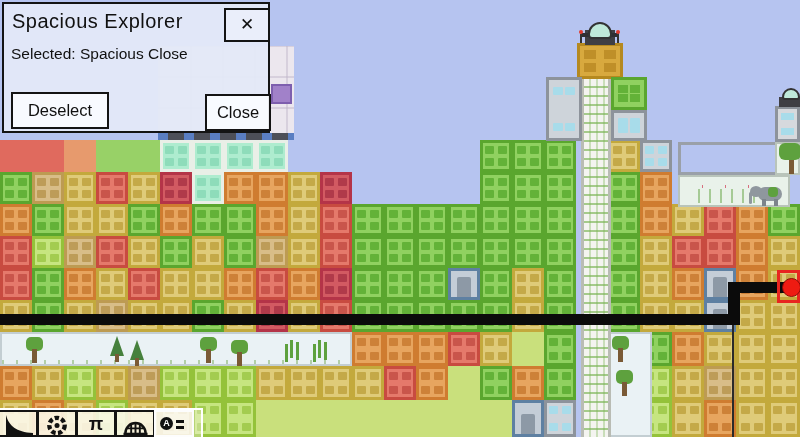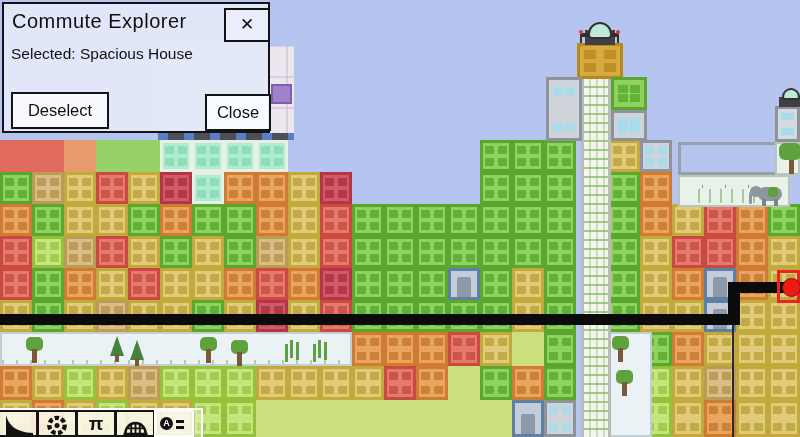--- a/index.html
+++ b/index.html
@@ -1228,23 +1228,23 @@
   <div id="cable"></div>
   <div id="routes">
       <div class="route" style="left: 0px; top: 314px; width: 740px; height: 11px;"></div>
       <div class="route" style="left: 728px; top: 283px; width: 12px; height: 42px;"></div>
       <div class="route" style="left: 728px; top: 282px; width: 64px; height: 11px;"></div>
     </div>
   <div id="selection-outline" style="left: 777px; top: 270px; width: 23px; height: 33px;"></div>
   <div id="route-dot" style="left: 782px; top: 278px;"></div>
 
   <div id="dialog">
-    <div id="dialog-title">Commute Explorer</div>
+    <div id="dialog-title">Spacious Explorer</div>
     <div id="dialog-x">✕</div>
-    <div id="dialog-line1">Selected: Spacious House</div>
+    <div id="dialog-line1">Selected: Spacious Close</div>
     <div class="dlg-btn" id="btn-deselect">Deselect</div>
     <div class="dlg-btn" id="btn-close">Close</div>
   </div>
 
   <div id="toolbar">
     <div class="tb-btn" id="tb-0">
       <svg width="30" height="25" viewBox="0 0 30 25">
         <path d="M1,2 C4,13 11,19 28,20 L28,25 L1,25 Z" fill="#111"></path>
       </svg>
     </div>

